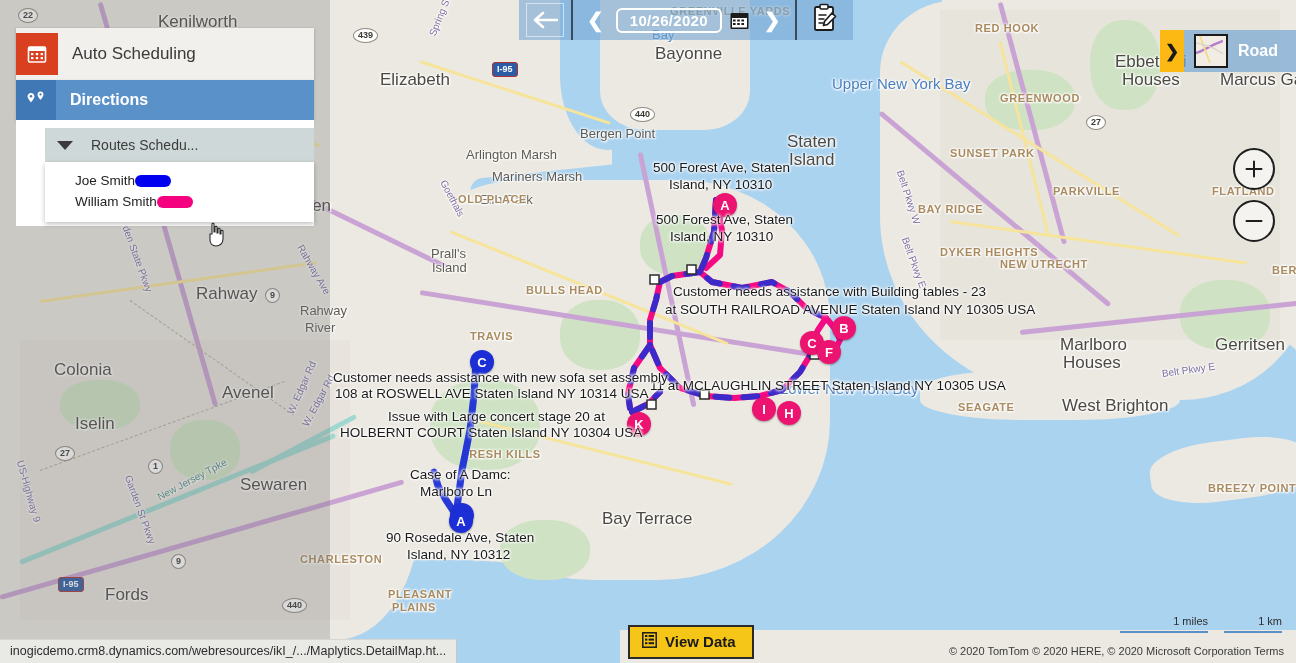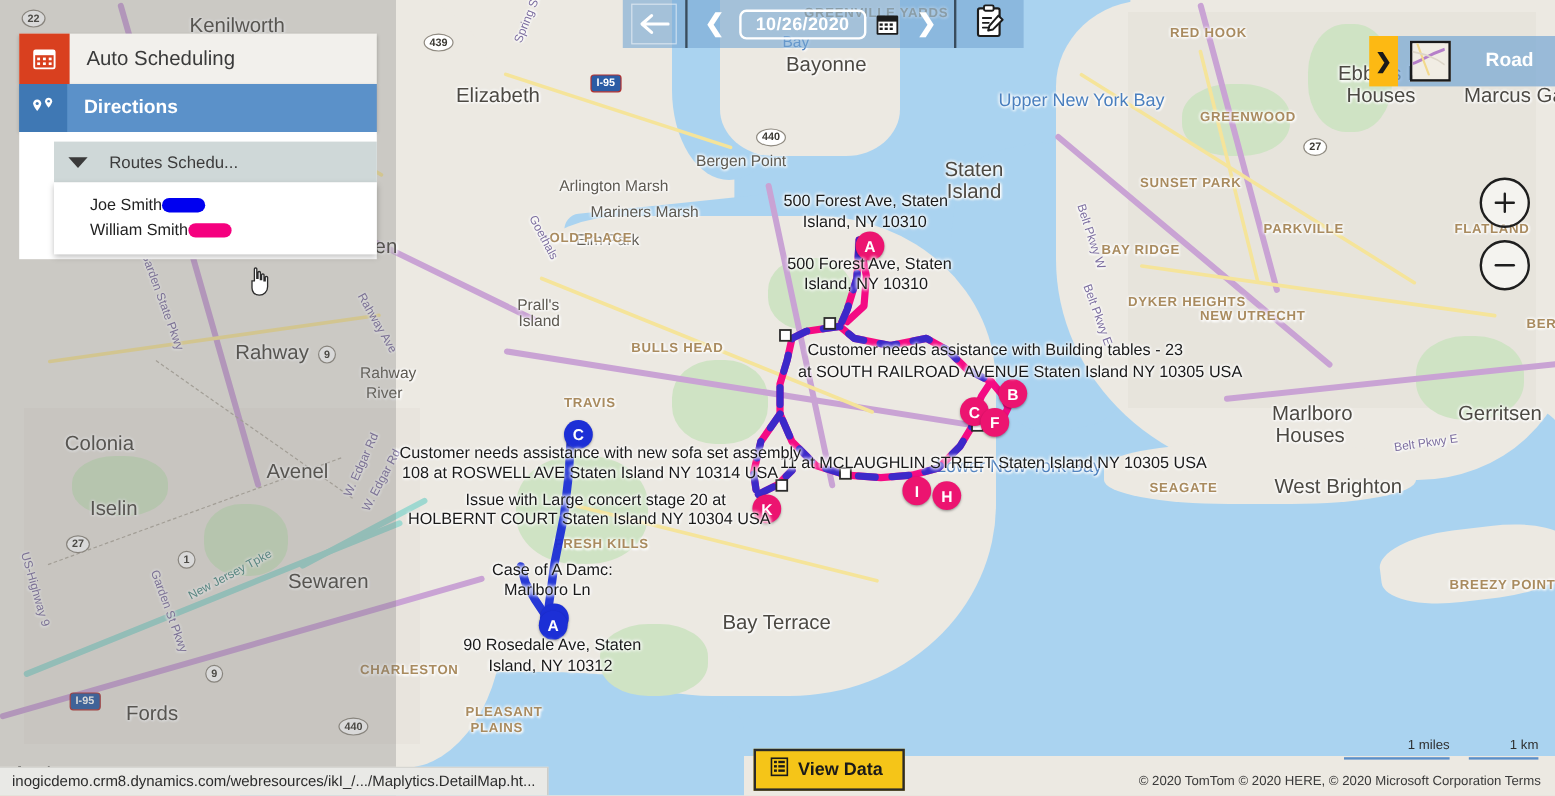--- a/index.html
+++ b/index.html
@@ -87,21 +87,21 @@
   .dim-overlay {
     position:absolute; left:0; top:0; width:330px; height:663px;
     background:rgba(120,120,120,.28);
     pointer-events:none;
   }
 
   
   .card-wrap { position:absolute; left:16px; top:28px; width:298px; z-index:40; }
   .card-title {
     display:flex; align-items:center;
-    height:42px;
+    height:52px;
     background:#f2f0ec;
     box-shadow:0 1px 3px rgba(0,0,0,.22);
   }
   .card-title .icon-box {
     width:42px; height:42px; background:#d9401f;
     display:flex; align-items:center; justify-content:center;
     flex:0 0 42px;
   }
   .card-title .title-text {
     font-size:17px; color:#3a3a3a; padding-left:14px;
@@ -190,21 +190,21 @@
   }
   .mt-body {
     background:rgba(120,168,212,.72);
     height:42px; display:flex; align-items:center; gap:10px;
     padding:0 18px 0 10px;
   }
   .mt-thumb {
     width:30px;height:30px;border:2px solid #1a1a1a;background:#f0ece3;
     position:relative; overflow:hidden;
   }
-  .mt-label { color:#fff; font-weight:bold; font-size:16px;margin-left:19px; }
+  .mt-label { color:#fff; font-weight:bold; font-size:16px; }
 
   .zoomctl { position:absolute; right:21px; top:148px; z-index:50; }
   .zbtn {
     width:38px;height:38px;border-radius:50%;
     border:2px solid #1e1e1e; background:rgba(255,255,255,.55);
     display:flex;align-items:center;justify-content:center;
     margin-bottom:10px;
   }
 
   

